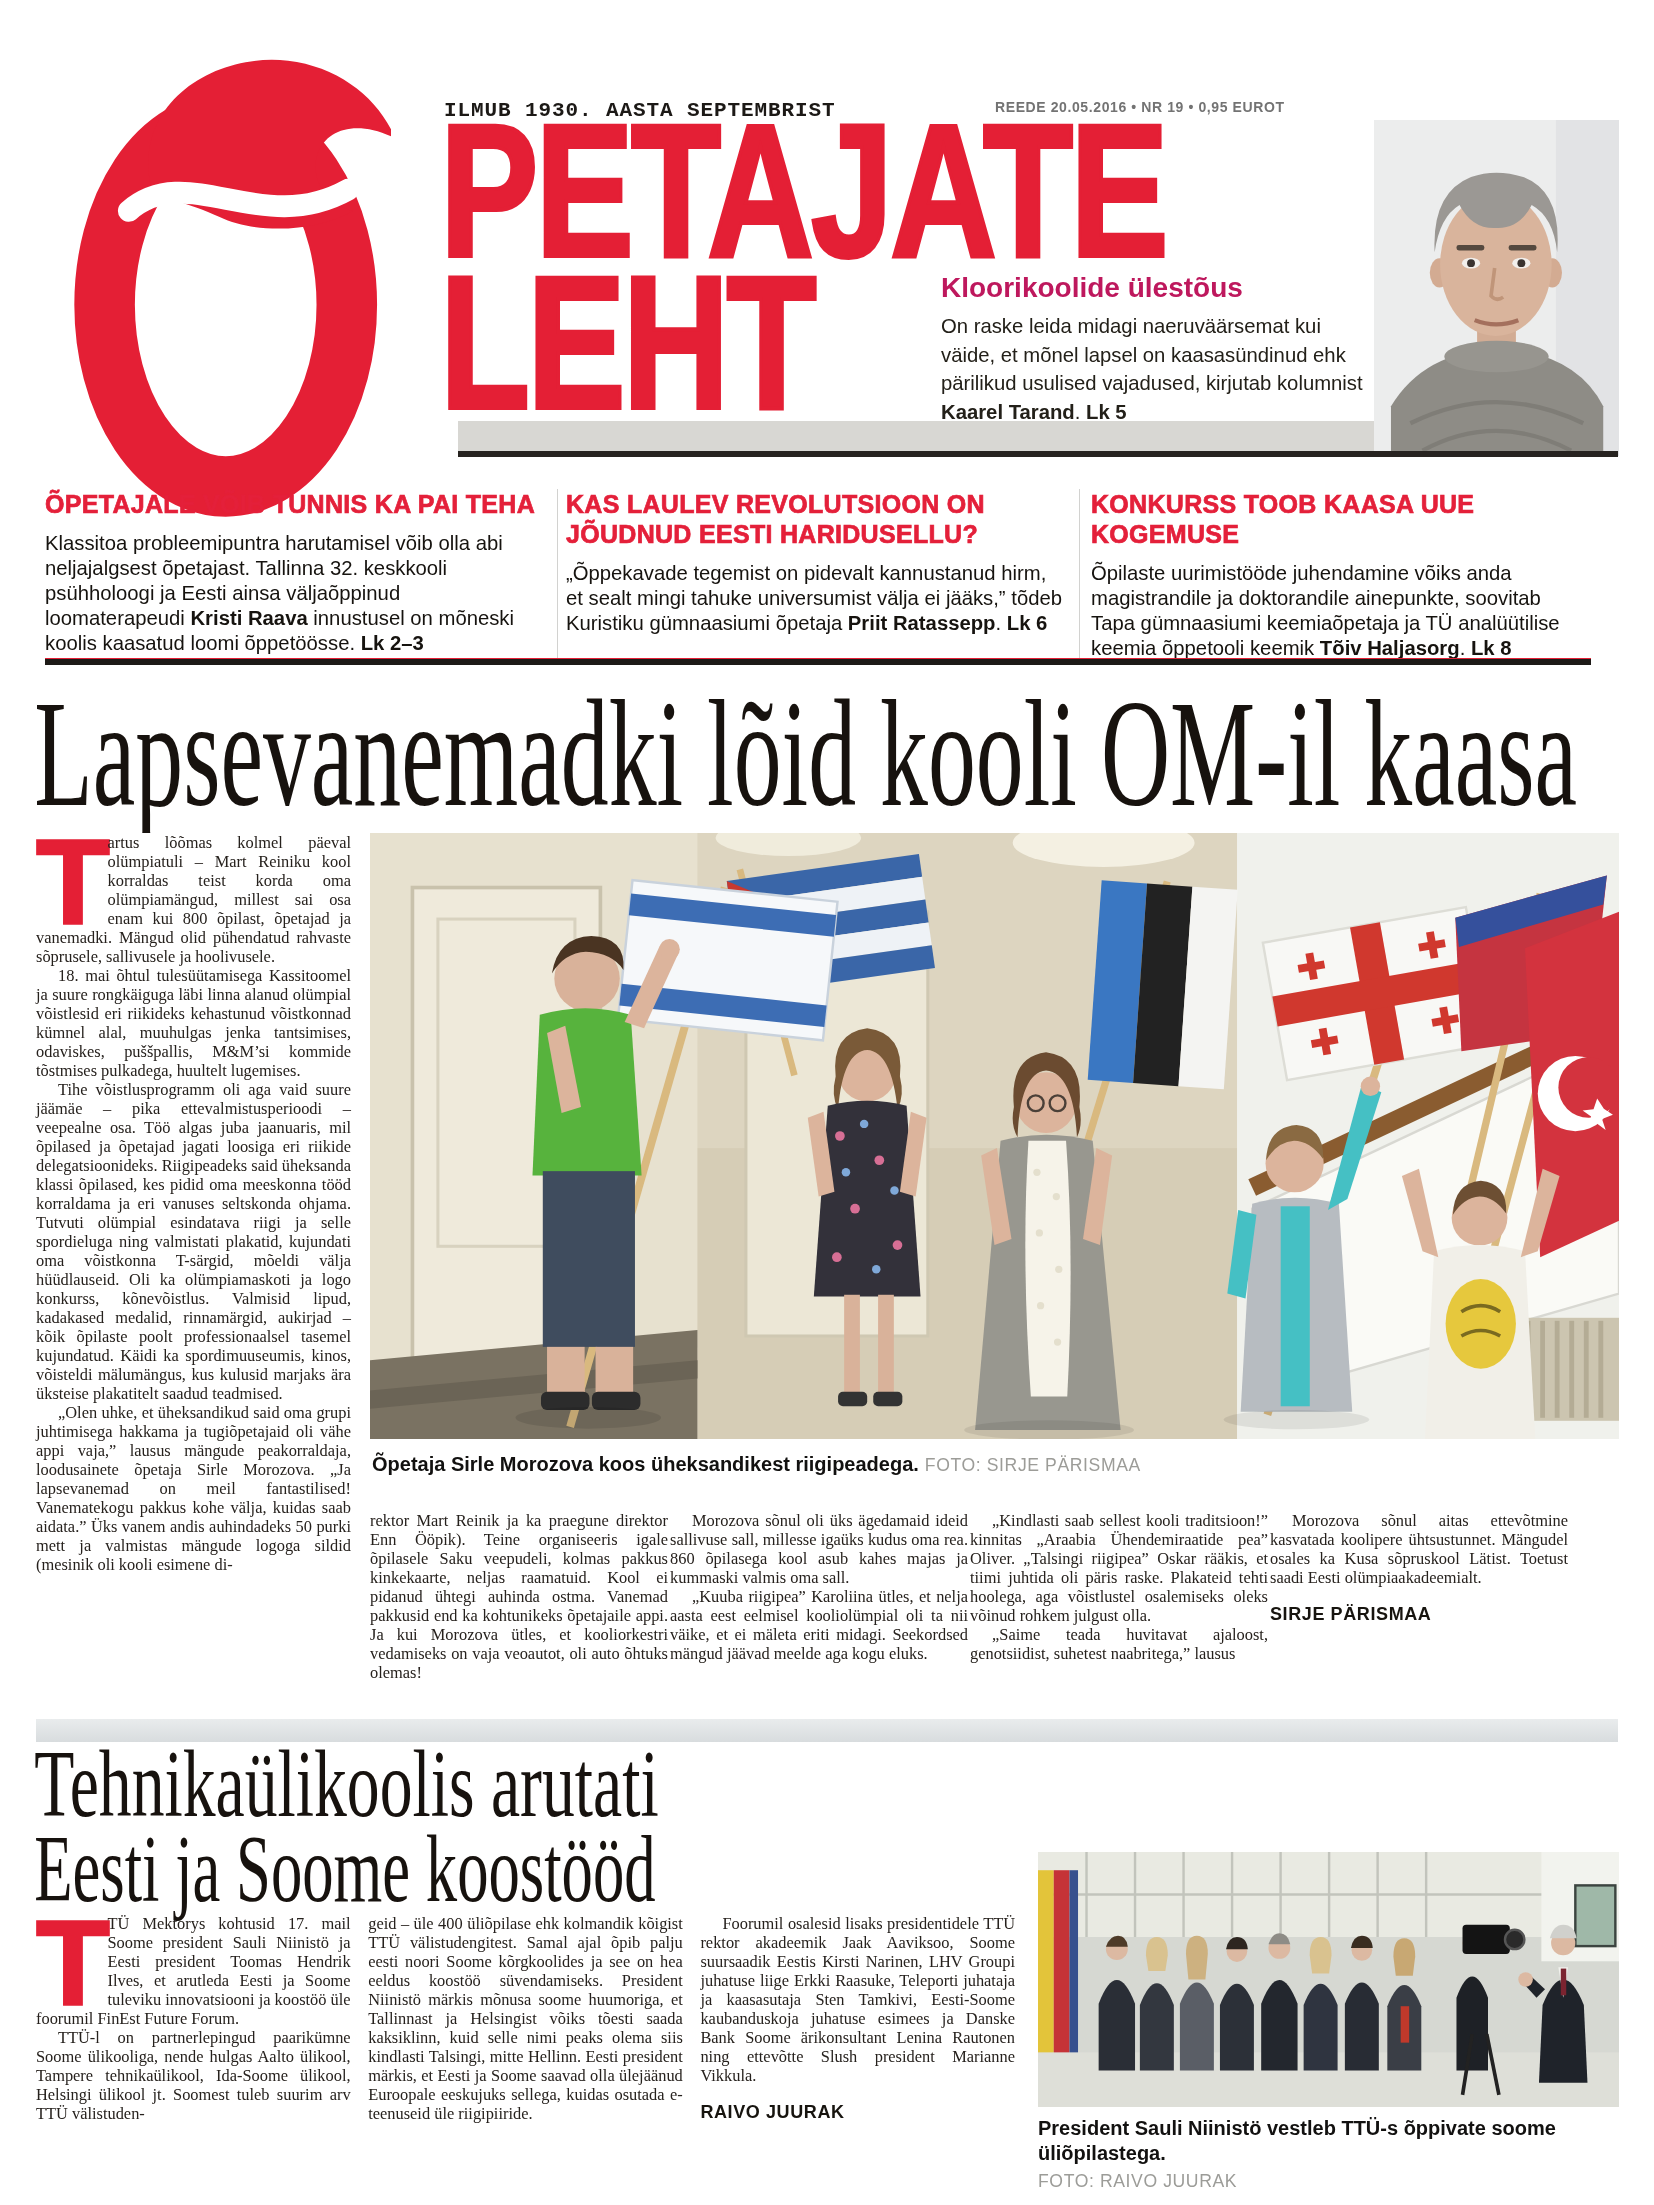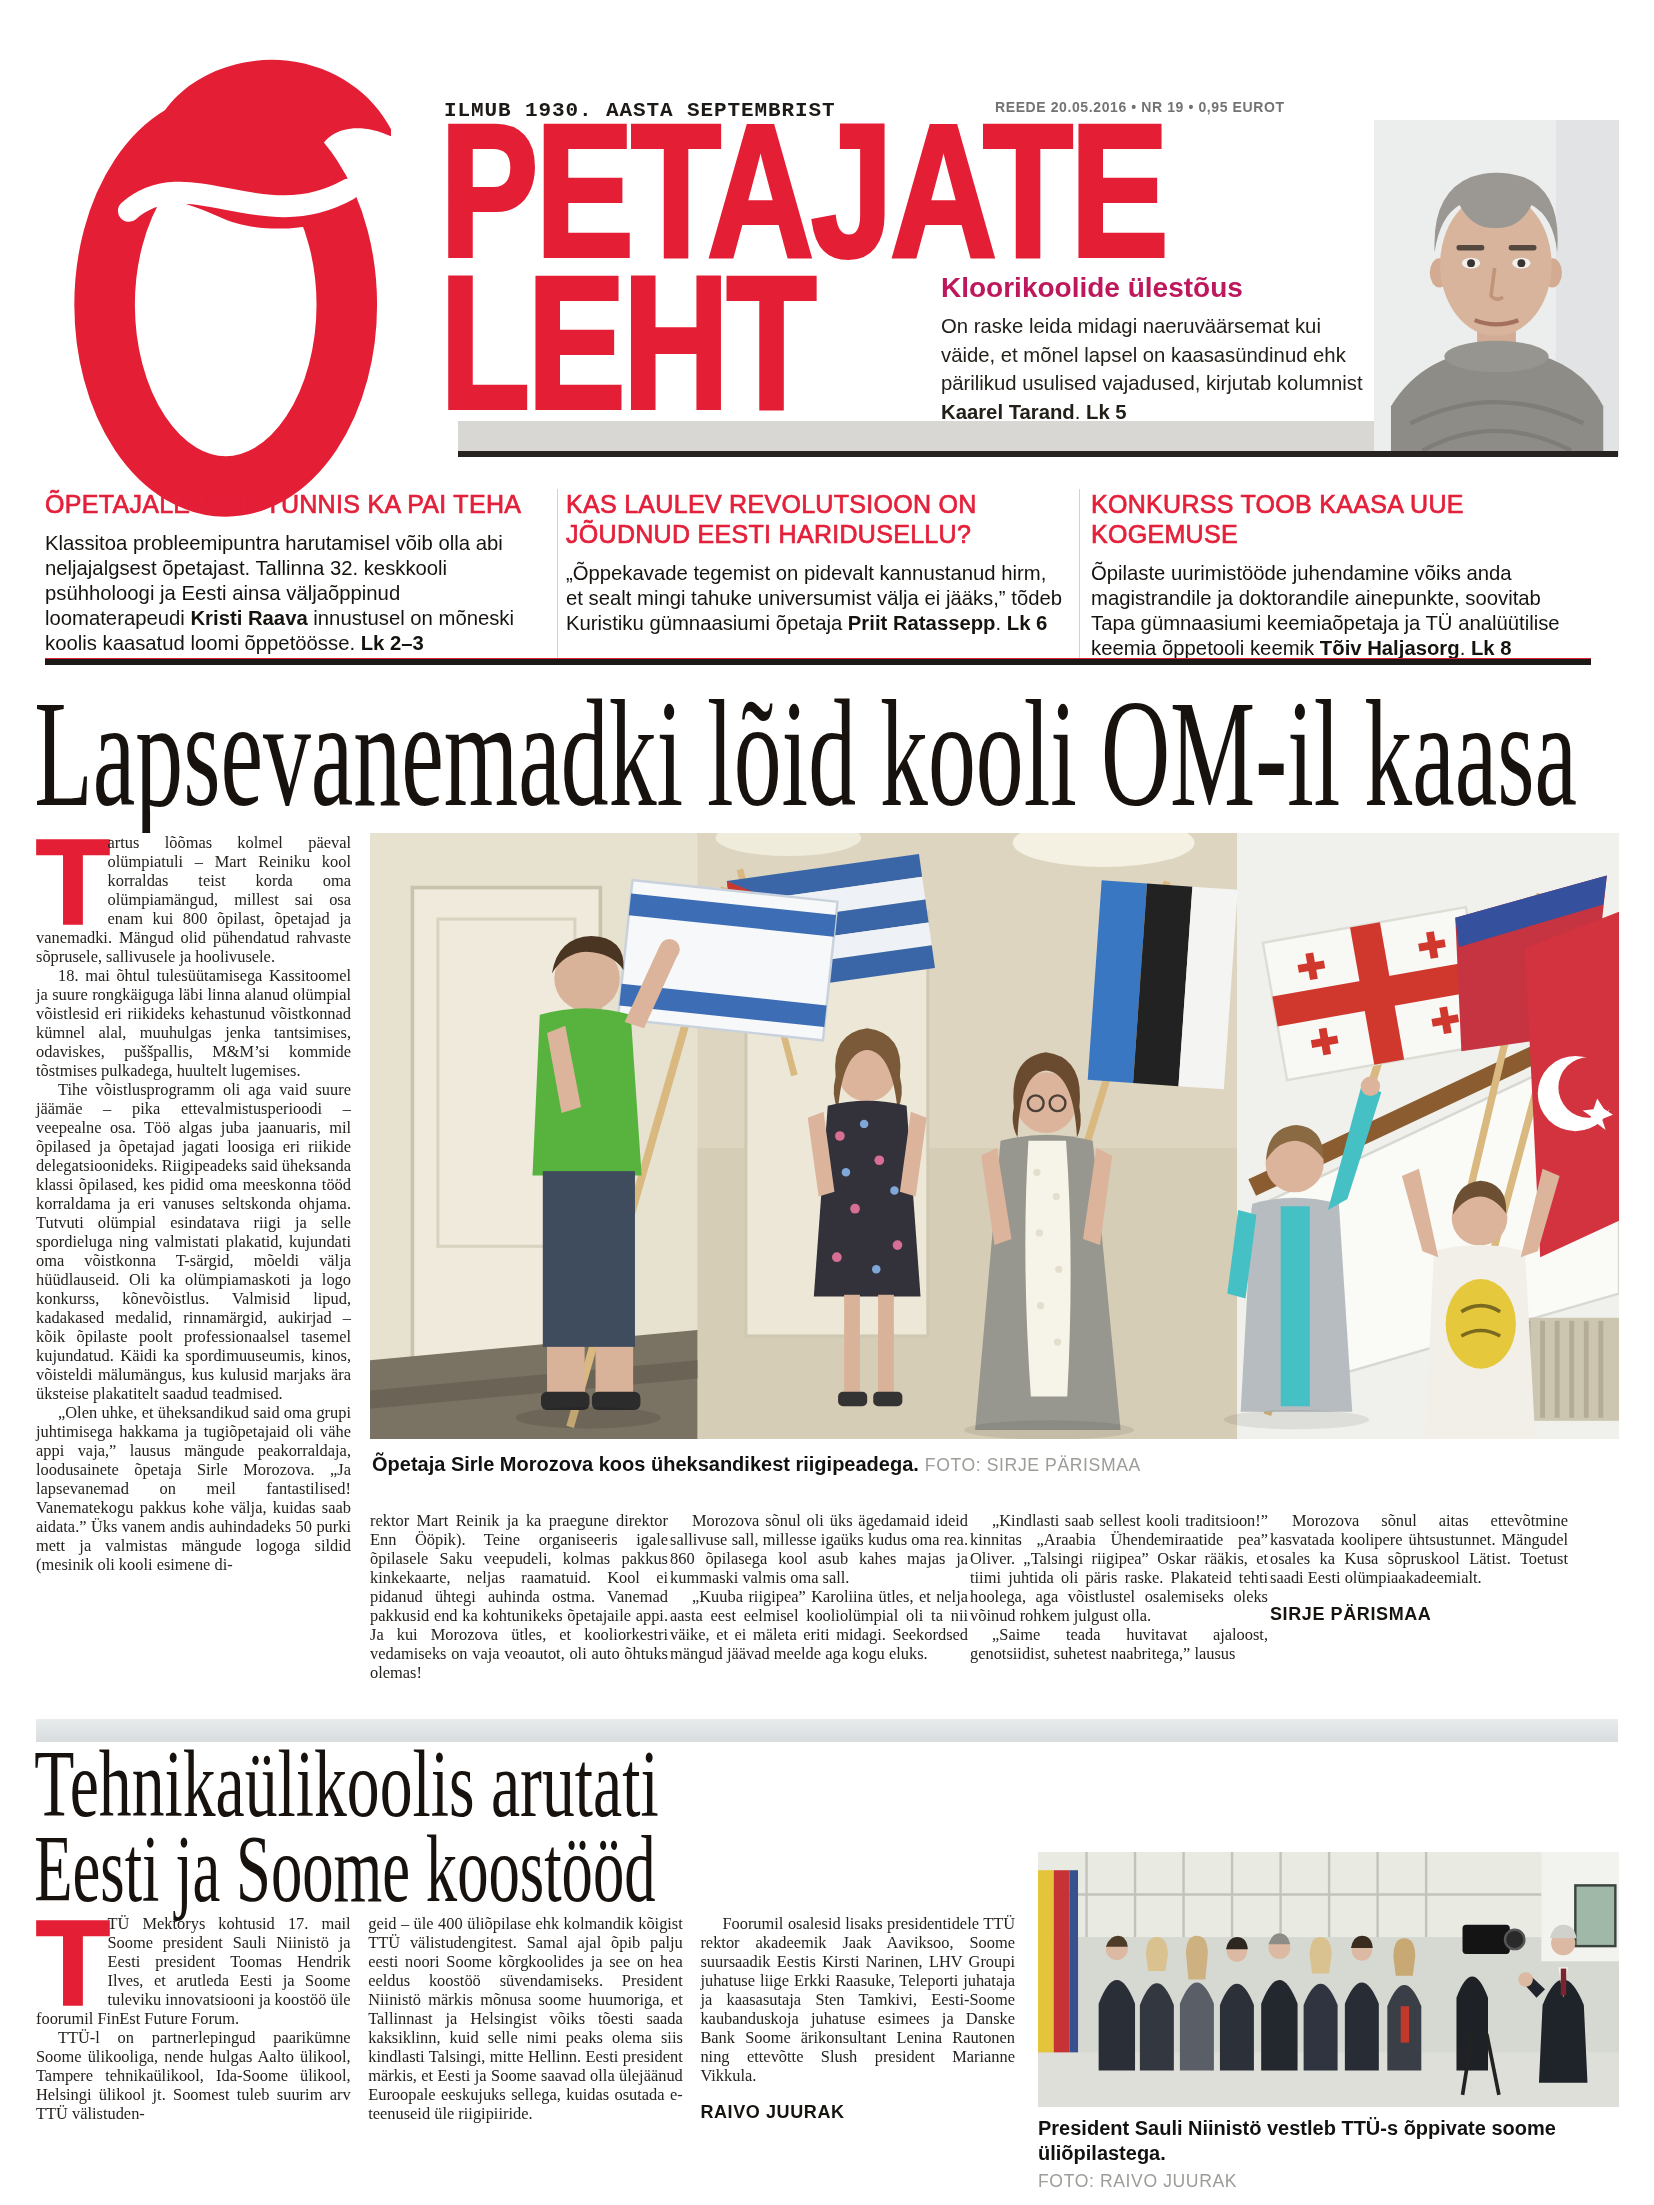--- a/index.html
+++ b/index.html
@@ -24,21 +24,21 @@
   .portrait{position:absolute;left:1374px;top:120px;width:245px;height:336px;z-index:2;}
   .band{position:absolute;left:458px;top:421px;width:1160px;height:31.5px;background:#d8d7d3;}
   .band-line{position:absolute;left:458px;top:451px;width:1160px;height:5.5px;background:#272320;z-index:3;}
 
   
   .teasers{position:absolute;left:45px;top:489px;width:1563px;display:flex;}
   .teaser{flex:0 0 auto;}
   .tz1{width:494px;}
   .tz2{width:496px;margin-left:18px;border-left:1.8px solid #d2d2d0;padding-left:8px;}
   .tz3{width:498px;margin-left:17px;border-left:1.8px solid #d2d2d0;padding-left:11px;}
-  .teaser h2{margin:0 0 12px;font-size:25px;line-height:30px;font-weight:400;color:#e4203a;
+  .teaser h2{margin:0 0 12px;font-size:25px;line-height:30px;font-weight:700;color:#e4203a;
              letter-spacing:0.3px;-webkit-text-stroke:0.7px #e4203a;}
   .teaser p{margin:0;font-size:20.3px;line-height:25px;color:#16130f;}
   .rule{position:absolute;left:45px;top:658px;width:1546px;height:5.5px;background:#1d1a17;
         border-top:1.8px solid #e41f35;}
 
   
   .headline1{position:absolute;left:33px;top:684px;}
   .hl-text{font-family:"Liberation Serif",serif;fill:#17120e;}
   .a1-left{position:absolute;left:36px;top:833px;width:315px;}
   .frag{margin:0;font-family:"Liberation Serif",serif;font-size:16.4px;line-height:19px;

